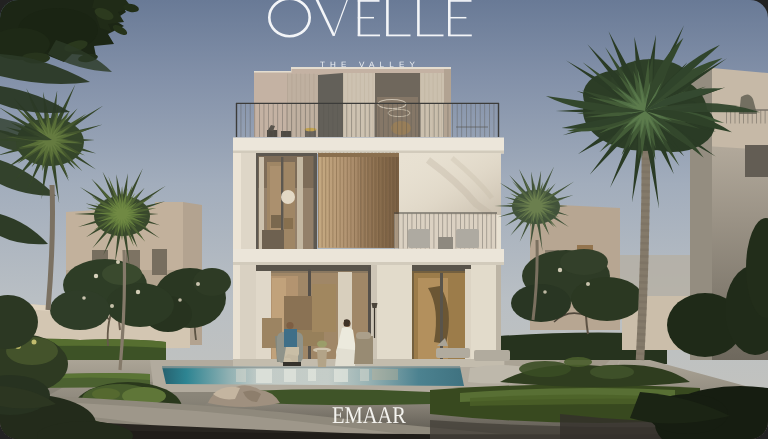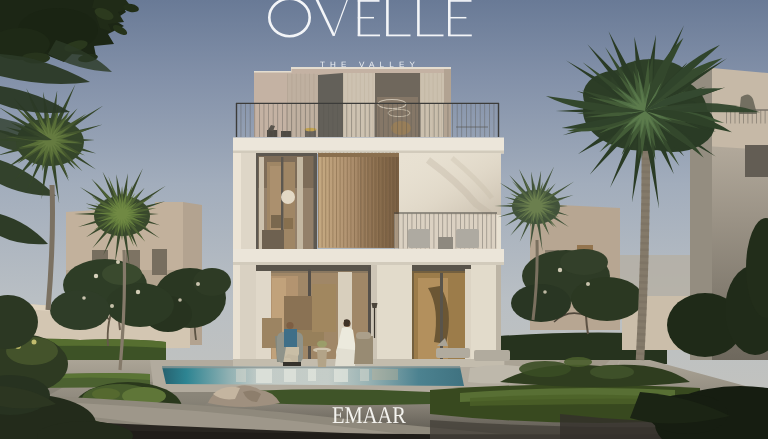--- a/index.html
+++ b/index.html
@@ -1,16 +1,16 @@
 <!DOCTYPE html>
 <html><head>
 <meta charset="utf-8">
 <style>
   html,body{margin:0;padding:0;background:#222;}
-  #stage{position:relative;width:768px;height:439px;overflow:hidden;font-family:"Liberation Sans",sans-serif;}
+  #stage{position:relative;width:768px;height:439px;overflow:hidden;font-family:"Liberation Sans",sans-serif;border-radius:18px;}
   svg{display:block}
 </style>
 </head>
 <body>
 <div id="stage">
 <svg width="768" height="439" viewBox="0 0 768 439">
 <defs>
   <linearGradient id="sky" x1="0" y1="0" x2="0" y2="1">
     <stop offset="0" stop-color="#697a96"></stop>
     <stop offset="0.18" stop-color="#8391a9"></stop>

